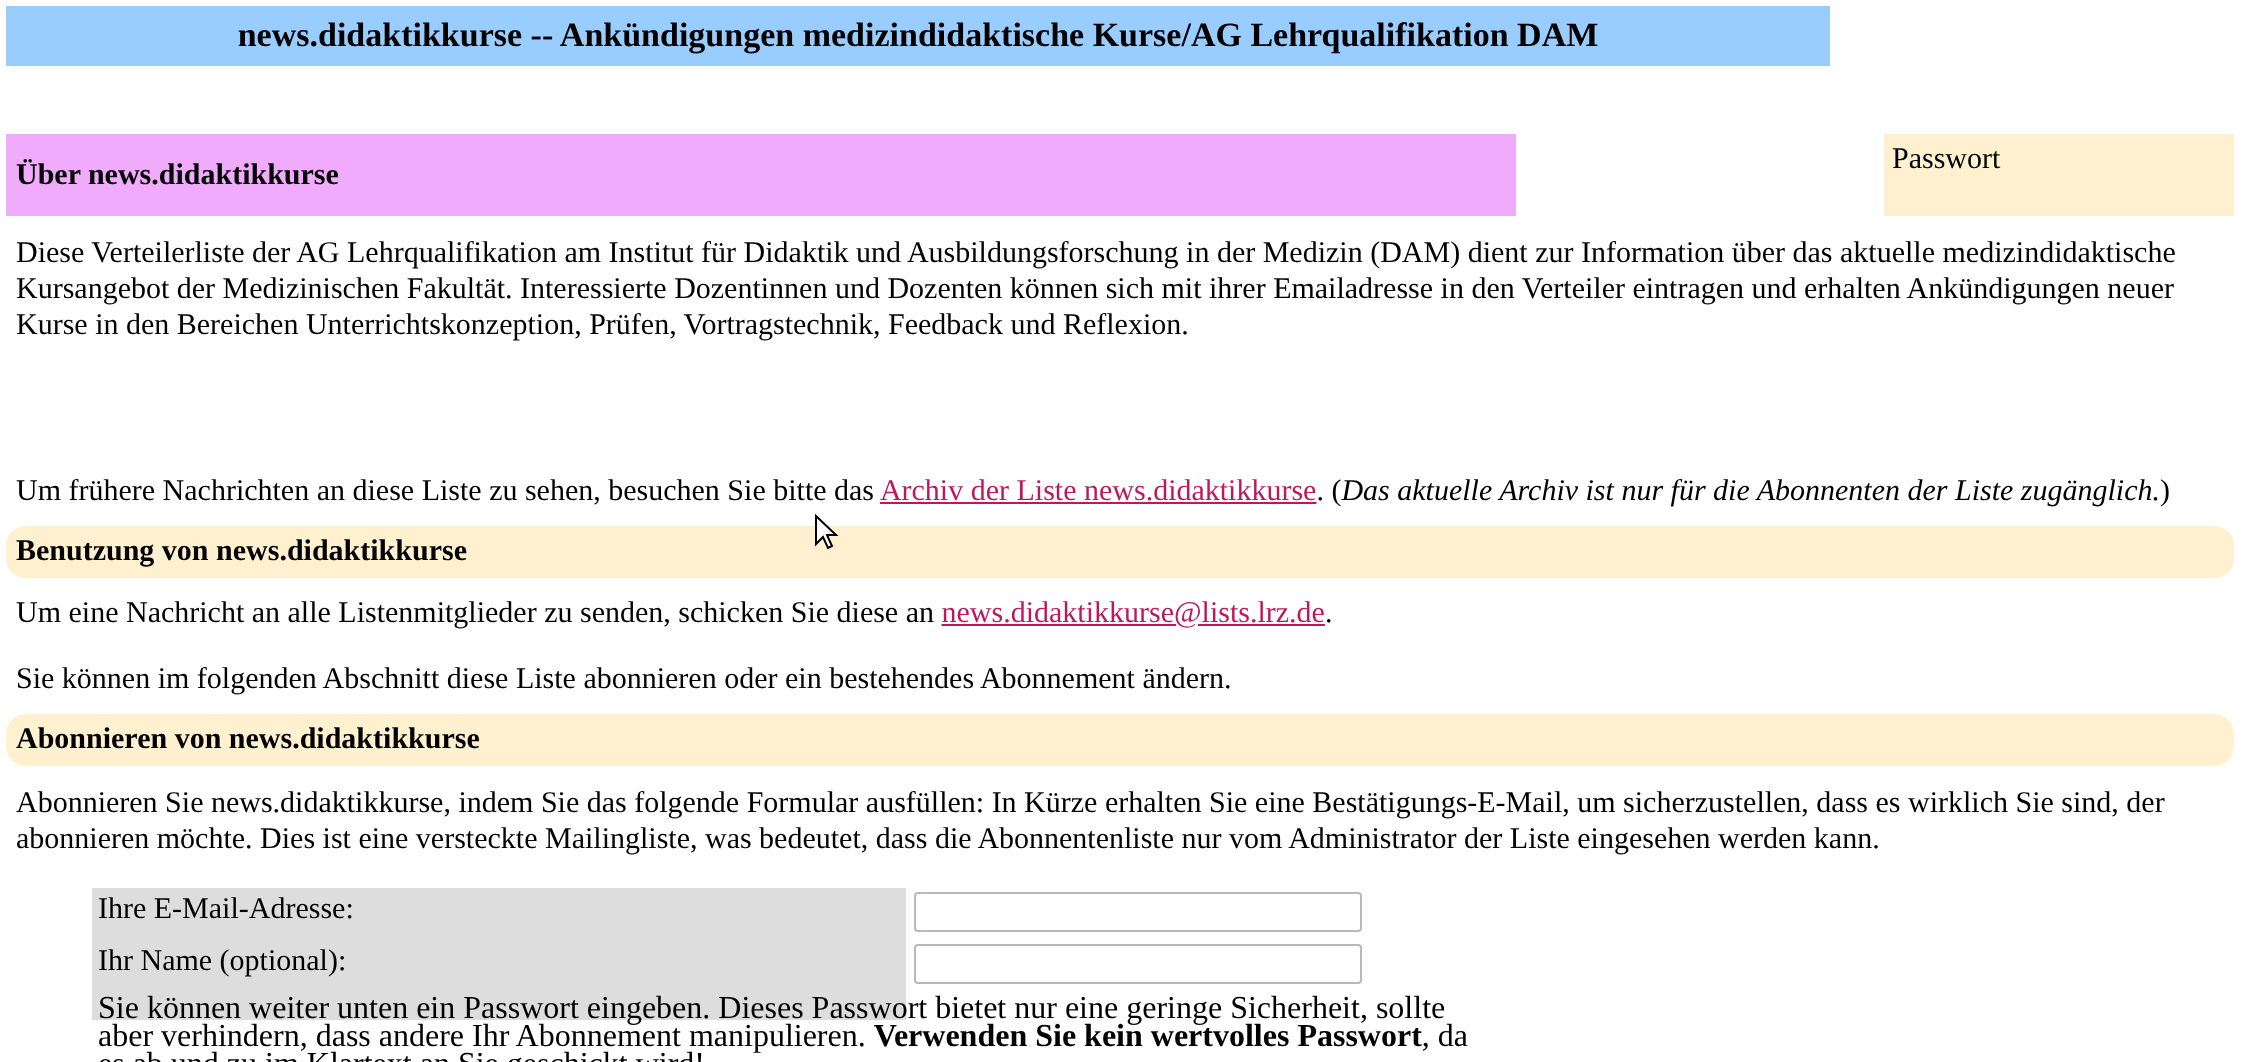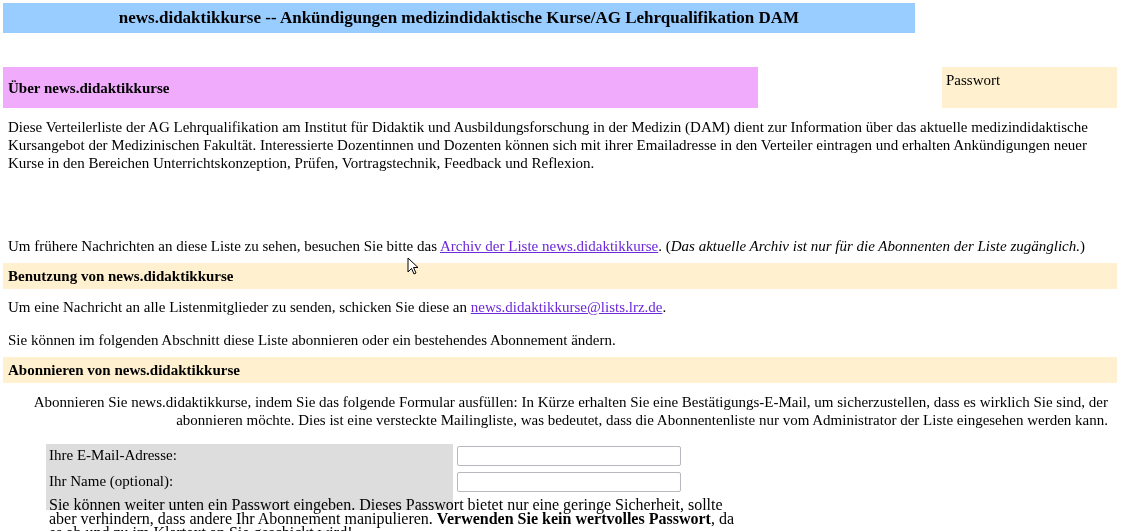--- a/index.html
+++ b/index.html
@@ -17,24 +17,24 @@
     position: absolute; left: 3px; top: 67px; width: 755px; height: 41px;
     background: #f0abfc; font-weight: bold; font-size: 15px;
   }
   .sec-main span { position: absolute; left: 5px; top: 13px; }
   .sec-lang {
     position: absolute; left: 942px; top: 67px; width: 175px; height: 41px;
     background: #FFF0D0;
   }
   .sec-lang span { position: absolute; left: 4px; top: 5px; }
   .para { position: absolute; left: 8px; width: 1100px; line-height: 18px; }
-  a { color: #6d28d9; text-decoration: underline; text-align: center; }
+  a { color: #be185d; text-decoration: underline; text-align: center; }
   .bar {
     position: absolute; left: 3px; width: 1114px; height: 26px;
-    background: #FFF0D0; font-weight: bold;
+    background: #FFF0D0; font-weight: bold; border-radius: 10px;
   }
   .bar span { position: absolute; left: 5px; top: 5px; }
   .form-label {
     position: absolute; left: 46px; width: 407px; height: 40px;
     background: #DDDDDD;
   }
   .form-label span { position: absolute; left: 3px; top: 3px; }
   .inp {
     position: absolute; left: 457px; width: 220px; height: 18px;
     border: 1px solid #B8B8BF; border-radius: 2px; background: #fff; padding: 0 1px;
@@ -73,21 +73,21 @@
 <div class="para" style="top:298px;">
   <span>Um eine Nachricht an alle Listenmitglieder zu senden, schicken Sie diese an </span><a href="#">news.didaktikkurse@lists.lrz.de</a><span>.</span>
 </div>
 
 <div class="para" style="top:331px;">Sie können im folgenden Abschnitt diese Liste abonnieren oder ein bestehendes Abonnement ändern.</div>
 
 <div class="bar" style="top:357px;">
   <span>Abonnieren von news.didaktikkurse</span>
 </div>
 
-<div class="para" style="top:393px;text-align:right;">Abonnieren Sie news.didaktikkurse, indem Sie das folgende Formular ausfüllen: In Kürze erhalten Sie eine Bestätigungs-E-Mail, um sicherzustellen, dass es wirklich Sie sind, der abonnieren möchte. Dies ist eine versteckte Mailingliste, was bedeutet, dass die Abonnentenliste nur vom Administrator der Liste eingesehen werden kann.</div>
+<div class="para" style="top:393px;">Abonnieren Sie news.didaktikkurse, indem Sie das folgende Formular ausfüllen: In Kürze erhalten Sie eine Bestätigungs-E-Mail, um sicherzustellen, dass es wirklich Sie sind, der abonnieren möchte. Dies ist eine versteckte Mailingliste, was bedeutet, dass die Abonnentenliste nur vom Administrator der Liste eingesehen werden kann.</div>
 
 <div class="form-label" style="top:444px;">
   <span>Ihre E-Mail-Adresse:</span>
 </div>
 <input class="inp" style="top: 446px;" type="text" value="">
 
 <div class="form-label" style="top:470px;">
   <span>Ihr Name (optional):</span>
 </div>
 <input class="inp" style="top: 472px;" type="text" value="">

